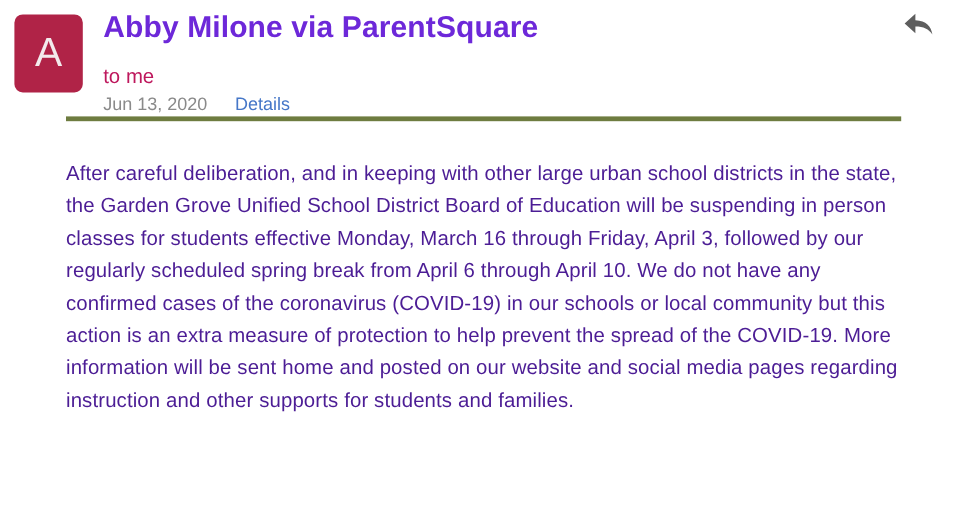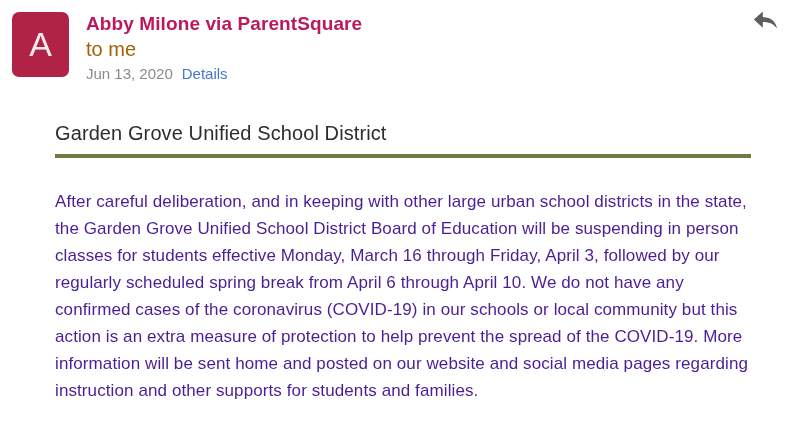--- a/index.html
+++ b/index.html
@@ -35,42 +35,42 @@
     align-items: center;
     justify-content: center;
     flex: 0 0 auto;
     user-select: none;
   }
   .header-meta {
     margin-left: 17px;
     padding-top: 0px;
   }
   .sender-name {
-    font-size: 19px;
+    font-size: 25px;
     font-weight: 700;
-    color: #be185d;
+    color: #6d28d9;
     line-height: 23px;
     letter-spacing: 0.1px;
   }
   .recipient-line {
-    font-size: 20px;
-    color: #a16207;
-    margin-top: 6px;
+    font-size: 17px;
+    color: #be185d;
+    margin-top: 20px;
     line-height: 17px;
   }
   .date-line {
     font-size: 15px;
     color: #8a8a8a;
     margin-top: 7px;
     line-height: 18px;
   }
   .details-link {
     color: #4677C8;
     text-decoration: none;
-    margin-left: 9px;
+    margin-left: 23px;
     cursor: pointer;
     text-align: center;
   }
   .reply-btn {
     position: absolute;
     top: 7px;
     right: 21px;
     width: 28px;
     height: 26px;
     background: none;
@@ -123,19 +123,18 @@
 
   <button class="reply-btn">
     <span>
       <svg viewBox="0 0 24 22" xmlns="http://www.w3.org/2000/svg">
         <path d="M10 8.2 V3.2 L1.8 10.6 L10 18 v-5.1 c6.2 0 10.2 1.9 13 6.1 -1.1-6.3-4.6-10.3-13-10.8z" fill="#5E5E5E"></path>
       </svg>
     </span>
   </button>
 
   <div class="email-body">
-    <div class="body-title">Garden Grove Unified School District</div>
     <hr class="rule-accent">
     <p class="body-paragraph">After careful deliberation, and in keeping with other large urban school districts in the state, the Garden Grove Unified School District Board of Education will be suspending in person classes for students effective Monday, March 16 through Friday, April 3, followed by our regularly scheduled spring break from April 6 through April 10. We do not have any confirmed cases of the coronavirus (COVID-19) in our schools or local community but this action is an extra measure of protection to help prevent the spread of the COVID-19. More information will be sent home and posted on our website and social media pages regarding instruction and other supports for students and families.</p>
 
   </div>
 
 </div>
 
 </body></html>

